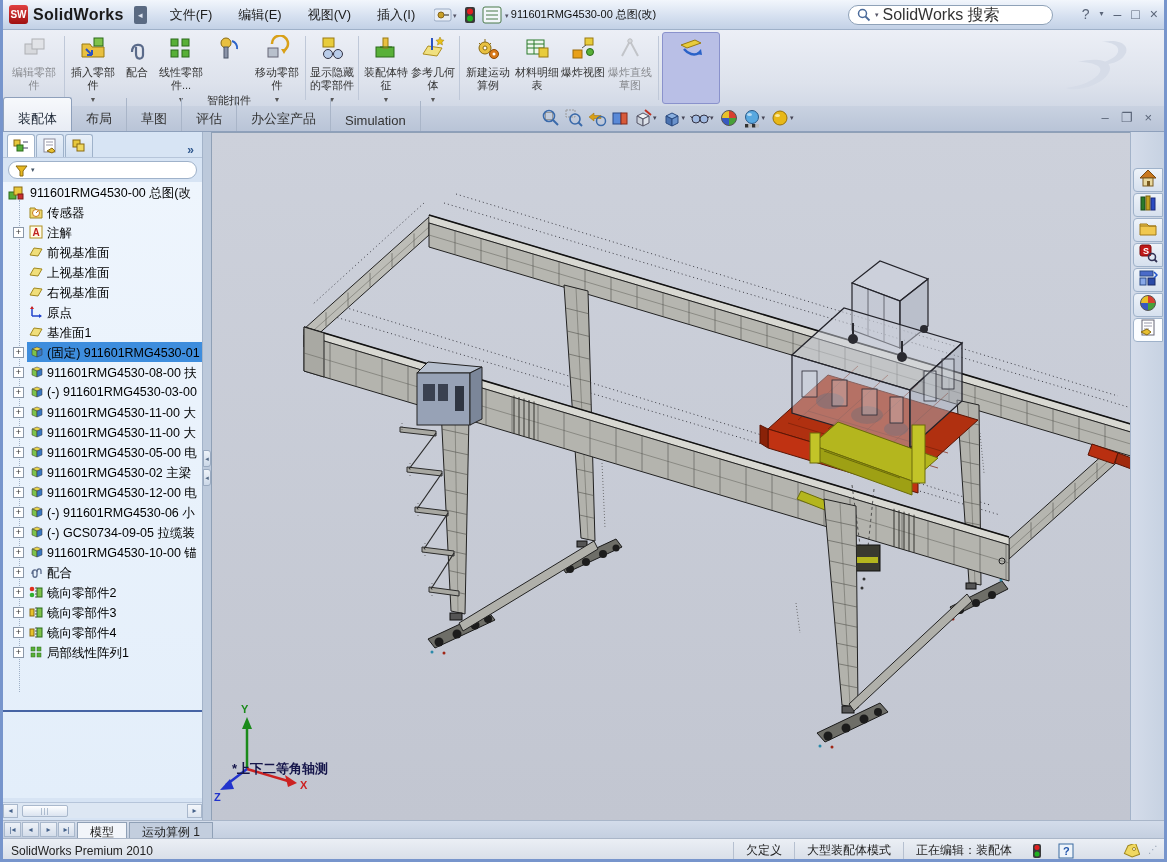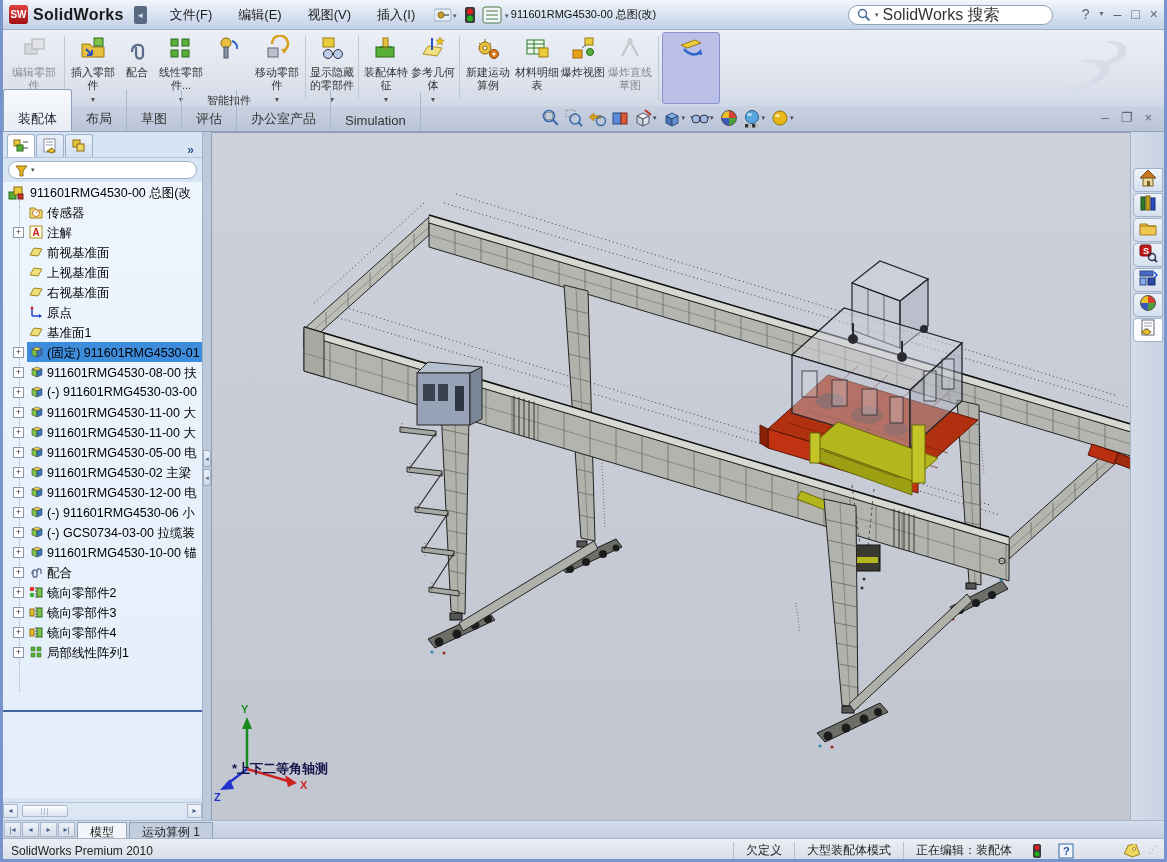--- a/index.html
+++ b/index.html
@@ -22,21 +22,21 @@
   #ribbon{position:absolute;left:0;top:30px;width:100%;height:76px;background:linear-gradient(#eceff6,#dde2ec 70%,#d2d9e6);display:flex;align-items:stretch;padding:2px 0 2px 4px;}
   .rb-btn{position:relative;display:flex;flex-direction:column;align-items:center;padding-top:3px;height:72px;}
   .rb-btn .rb-label{font-size:11px;line-height:12.5px;color:#333;text-align:center;margin-top:1px;}
   .rb-btn .rb-arrow{position:absolute;bottom:1px;font-size:7px;color:#555;}
   .rb-btn.disabled{opacity:.5;filter:grayscale(.9);}
   .rb-btn.active{background:#b9bfe6;border:1px solid #8a92cc;border-radius:3px;}
   .rb-sep{width:1px;background:#bfc8d8;margin:4px 3px;}
   #ds-watermark{position:absolute;right:14px;top:34px;width:110px;height:66px;pointer-events:none;}
   
   #tabrow{position:absolute;left:0;top:106px;width:100%;height:26px;background:linear-gradient(#c9d2e1,#b9c4d7);border-bottom:1px solid #8ea0bb;display:flex;align-items:flex-end;}
-  .cmd-tab{font-size:13px;color:#333;padding:20px 14px 3px;border-right:1px solid #a9b5c8;}
+  .cmd-tab{font-size:13px;color:#333;padding:12px 14px 3px;border-right:1px solid #a9b5c8;}
   .cmd-tab.active{background:linear-gradient(#f7f9fc,#e8ecf4);border:1px solid #8ea0bb;border-bottom:none;border-radius:3px 3px 0 0;color:#1a2433;}
   #headsup{position:absolute;left:538px;top:108px;display:flex;align-items:center;gap:3px;}
   .hu-icon{display:flex;align-items:center;}
   .hu-arrow{font-size:7px;color:#445;margin:0 2px 0 0;}
   #doc-win-controls{position:absolute;right:12px;top:110px;display:flex;gap:12px;color:#5a6578;font-size:13px;}
   
   #main{position:absolute;left:0;top:132px;width:100%;height:688px;background:#c3cede;}
   
   #panel{position:absolute;left:0;top:0;width:200px;height:688px;background:#d7e4f4;border-right:1px solid #a3b3c9;}
   #panel-tabs{display:flex;align-items:flex-end;height:26px;padding-left:4px;gap:1px;border-bottom:1px solid #b6c5da;}
@@ -553,21 +553,21 @@
                 </svg></span>
               <span class="tlabel">(-) 911601RMG4530-06 小</span>
             </div>
             <div class="trow">
               <span class="exp">+</span>
               <span class="ticon"><svg width="14" height="14" viewBox="0 0 14 14">
                   <polygon points="3,4 8,2 13,4 8,6" fill="#e8d44c" stroke="#333" stroke-width=".5"></polygon>
                   <polygon points="3,4 8,6 8,12 3,10" fill="#7ec24a" stroke="#333" stroke-width=".5"></polygon>
                   <polygon points="13,4 8,6 8,12 13,10" fill="#3a77c2" stroke="#333" stroke-width=".5"></polygon>
                 </svg></span>
-              <span class="tlabel">(-) GCS0734-03-00 拉缆装</span>
+              <span class="tlabel">(-) GCS0734-09-05 拉缆装</span>
             </div>
             <div class="trow">
               <span class="exp">+</span>
               <span class="ticon"><svg width="14" height="14" viewBox="0 0 14 14">
                   <polygon points="3,4 8,2 13,4 8,6" fill="#e8d44c" stroke="#333" stroke-width=".5"></polygon>
                   <polygon points="3,4 8,6 8,12 3,10" fill="#7ec24a" stroke="#333" stroke-width=".5"></polygon>
                   <polygon points="13,4 8,6 8,12 13,10" fill="#3a77c2" stroke="#333" stroke-width=".5"></polygon>
                 </svg></span>
               <span class="tlabel">911601RMG4530-10-00 锚</span>
             </div>

